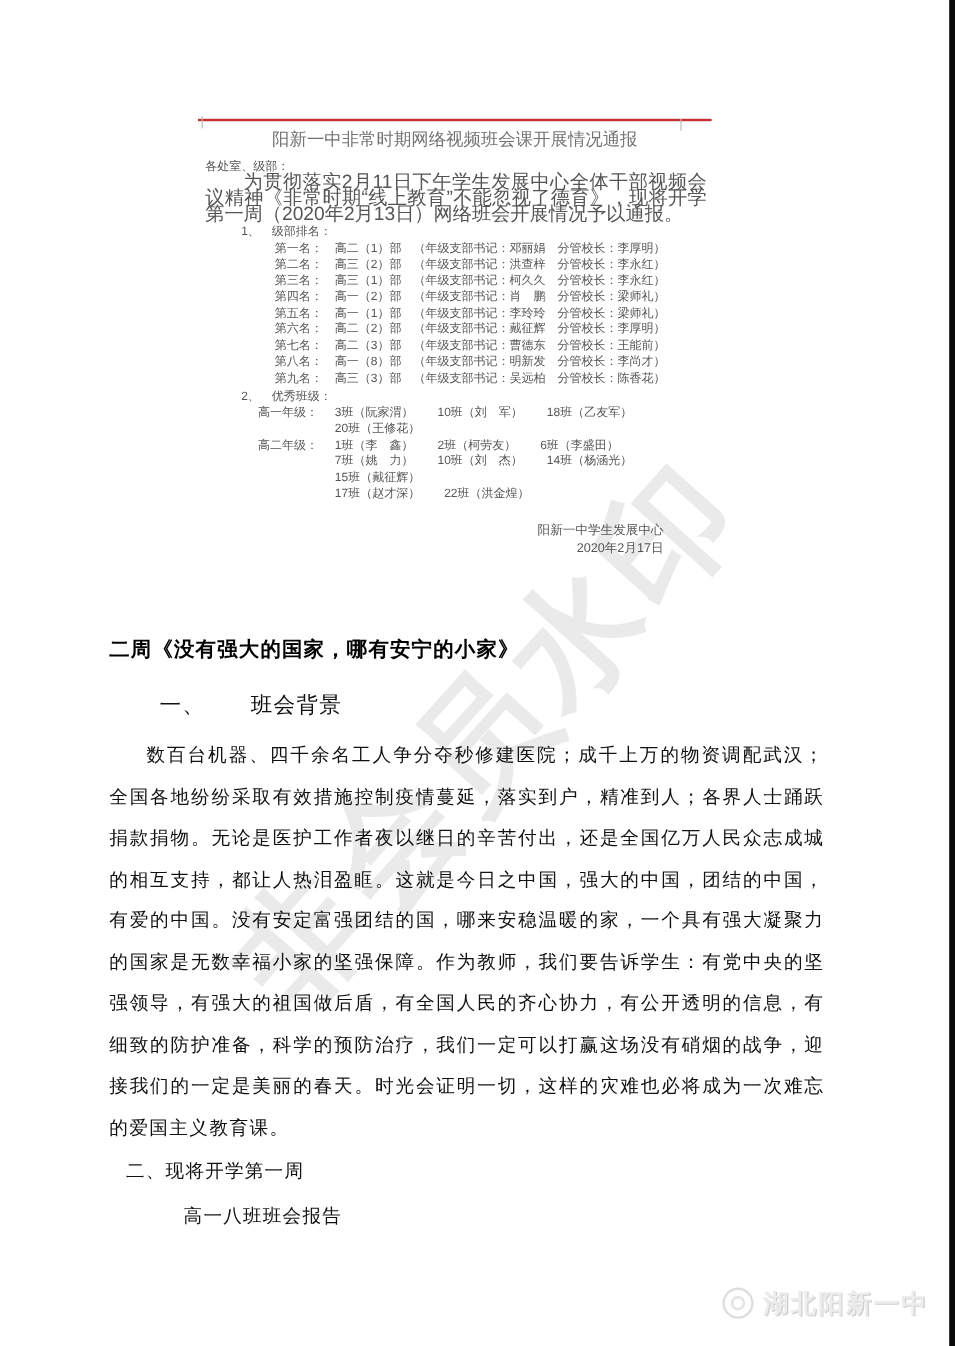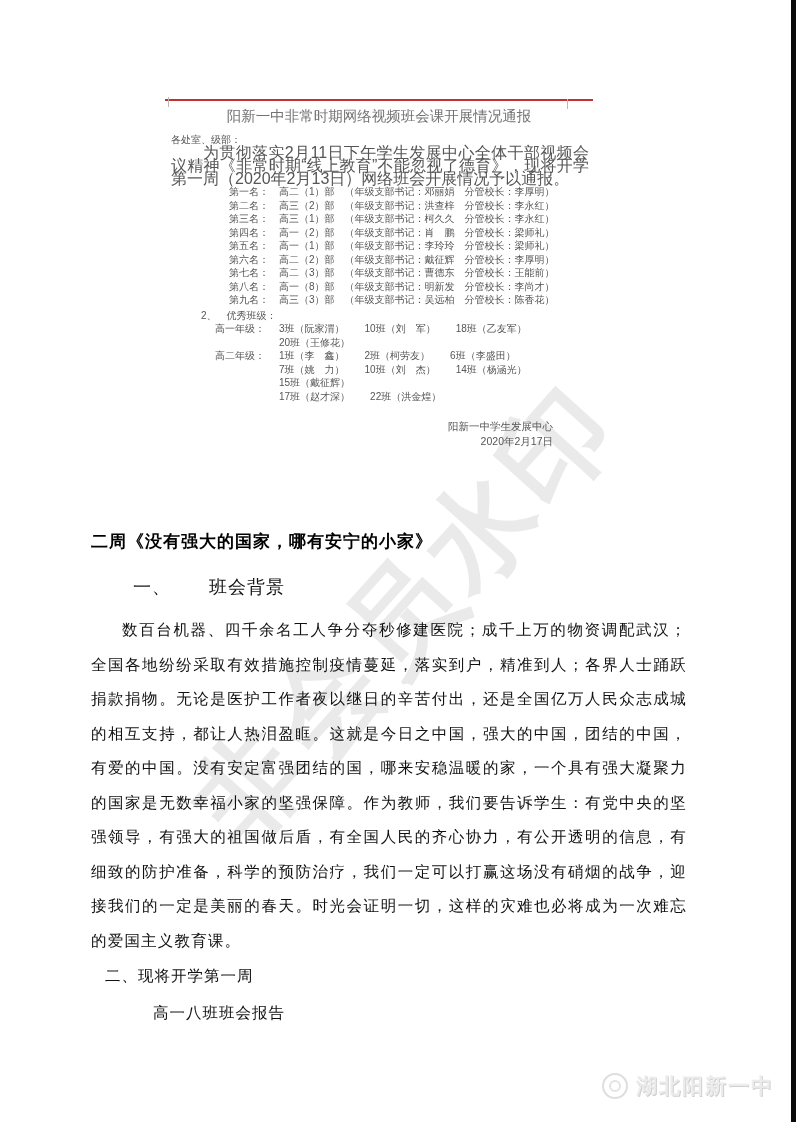--- a/index.html
+++ b/index.html
@@ -129,20 +129,21 @@
   <div class="scan">
     <div class="tick tick-l"></div>
     <div class="tick tick-r"></div>
 
     <div class="red-rule"></div>
     <div class="notice-title">阳新一中非常时期网络视频班会课开展情况通报</div>
 
     <div class="salutation">各处室、级部：</div>
     <p class="scan-intro">为贯彻落实2月11日下午学生发展中心全体干部视频会议精神《非常时期“线上教育”不能忽视了德育》，现将开学第一周（2020年2月13日）网络班会开展情况予以通报。</p>
 
+    <div class="scan-line section">1、　级部排名：</div>
 
     <div class="rank-line">第一名：　高二（1）部　（年级支部书记：邓丽娟　分管校长：李厚明）</div>
     <div class="rank-line">第二名：　高三（2）部　（年级支部书记：洪查梓　分管校长：李永红）</div>
     <div class="rank-line">第三名：　高三（1）部　（年级支部书记：柯久久　分管校长：李永红）</div>
     <div class="rank-line">第四名：　高一（2）部　（年级支部书记：肖　鹏　分管校长：梁师礼）</div>
     <div class="rank-line">第五名：　高一（1）部　（年级支部书记：李玲玲　分管校长：梁师礼）</div>
     <div class="rank-line">第六名：　高二（2）部　（年级支部书记：戴征辉　分管校长：李厚明）</div>
     <div class="rank-line">第七名：　高二（3）部　（年级支部书记：曹德东　分管校长：王能前）</div>
     <div class="rank-line">第八名：　高一（8）部　（年级支部书记：明新发　分管校长：李尚才）</div>
     <div class="rank-line">第九名：　高三（3）部　（年级支部书记：吴远柏　分管校长：陈香花）</div>

